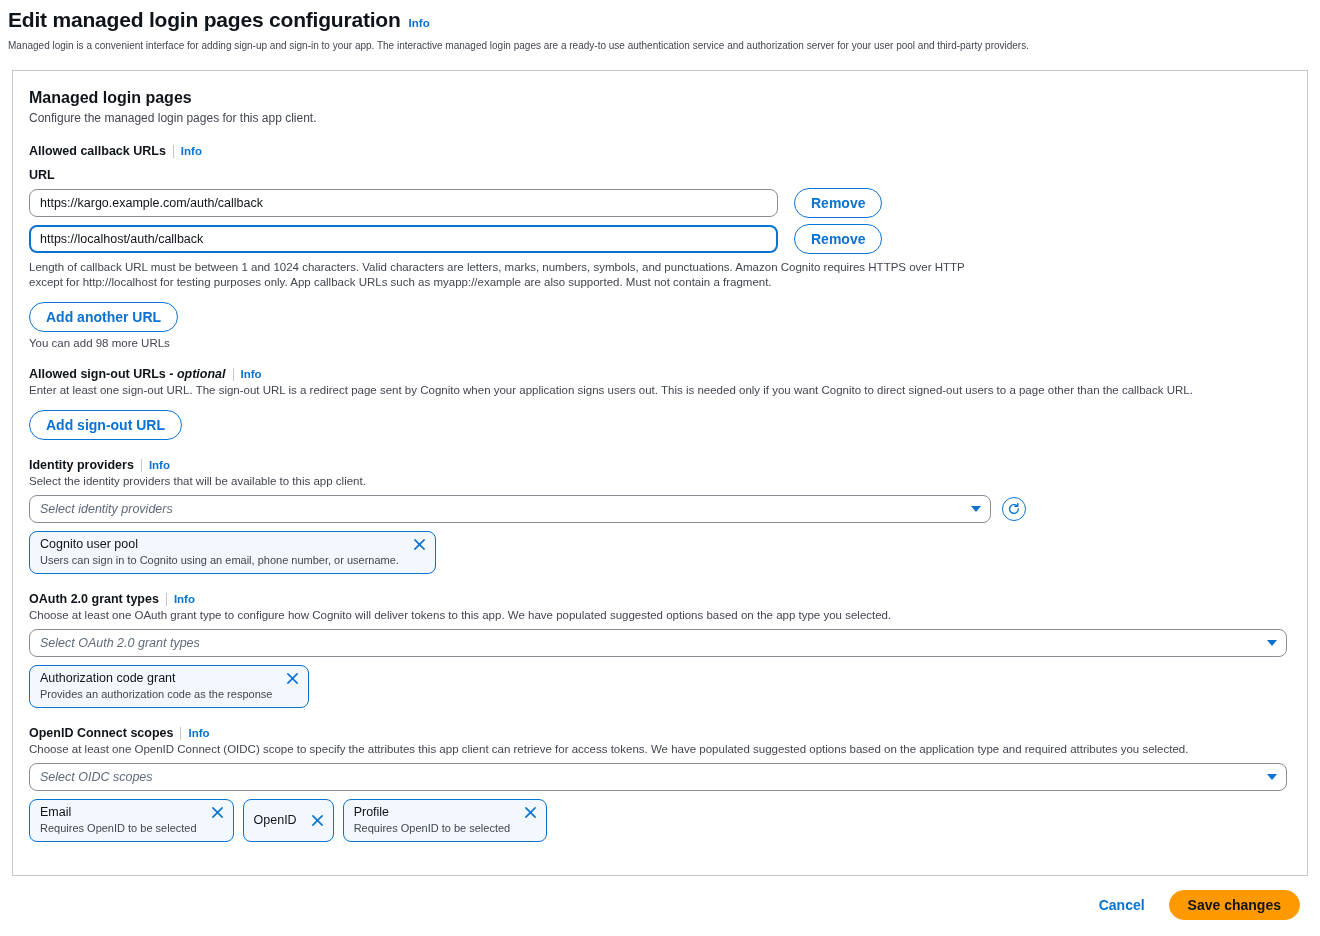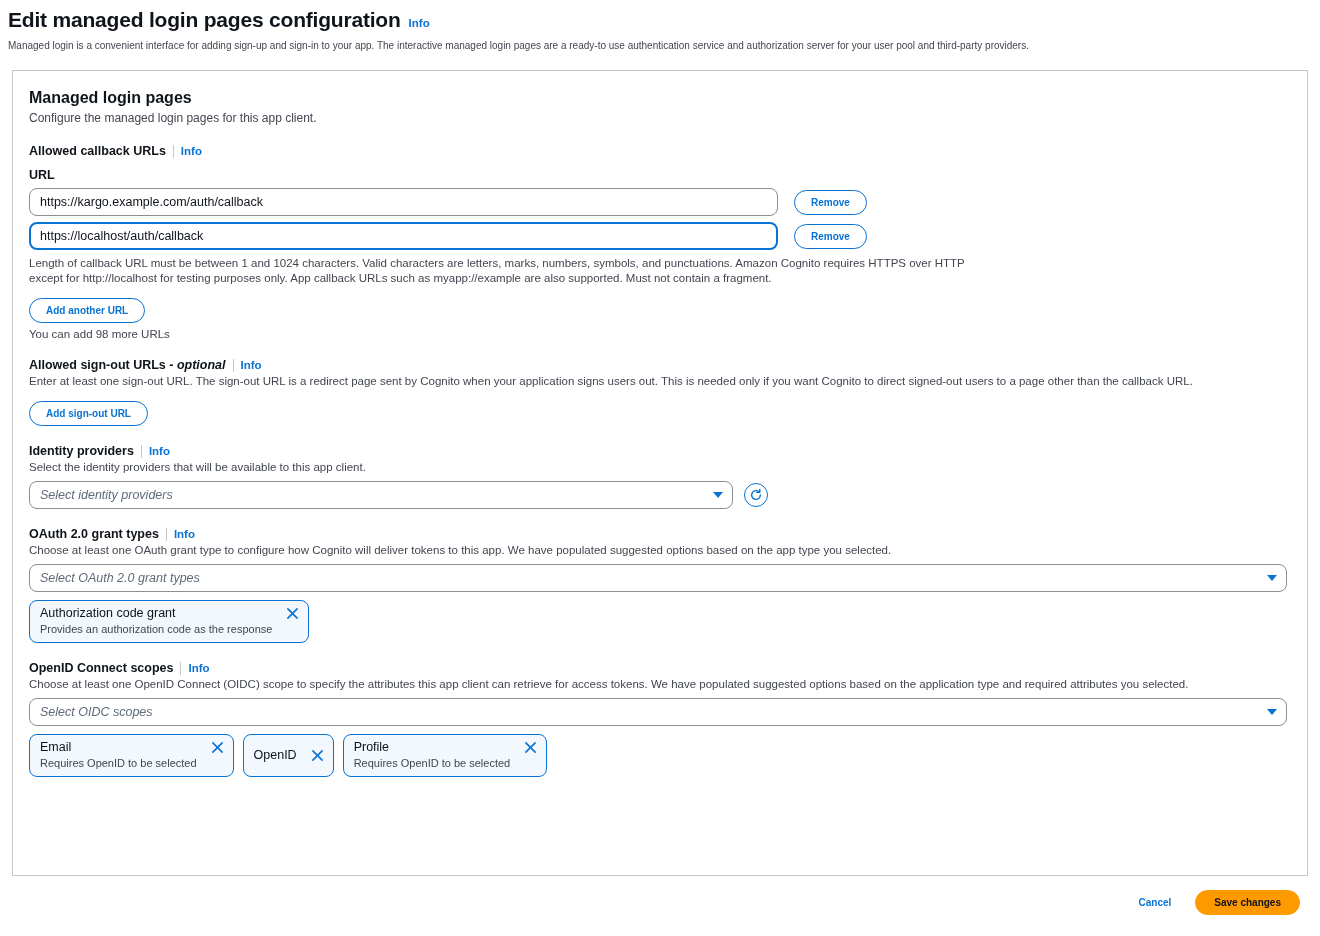--- a/index.html
+++ b/index.html
@@ -131,21 +131,21 @@
   .text-input::placeholder { color: #5f6b7a; font-style: italic; }
 
   .text-input.focused {
     border: 2px solid #0972d3;
     padding: 0 9px;
   }
 
   
   .btn {
     font-family: "Liberation Sans", sans-serif;
-    font-size: 10px;
+    font-size: 14px;
     font-weight: 700;
     border-radius: 20px;
     cursor: pointer;
     white-space: nowrap;
   }
 
   .btn-normal {
     background: #ffffff;
     border: 1.5px solid #0972d3;
     color: #0972d3;
@@ -197,21 +197,21 @@
     display: flex;
     align-items: center;
     padding: 0 26px 0 10px;
     font-size: 12.5px;
     font-style: italic;
     color: #5f6b7a;
     cursor: pointer;
     user-select: none;
   }
 
-  .select.w-short { width: 704px; }
+  .select.w-short { width: 962px; }
   .select.w-full  { width: 1262px; }
 
   .caret {
     position: absolute;
     right: 9px;
     top: 50%;
     transform: translateY(-50%);
     width: 0; height: 0;
     border-left: 5px solid transparent;
     border-right: 5px solid transparent;
@@ -359,20 +359,33 @@
         <span class="caret"></span>
       </div>
       <button class="refresh-btn">
         <svg width="14" height="14" viewBox="0 0 16 16">
           <path d="M13 8a5 5 0 1 1-1.5-3.6" fill="none" stroke="#0972d3" stroke-width="1.6" stroke-linecap="round"></path>
           <path d="M12.3 1.6 L12.3 5.0 L8.9 5.0" fill="none" stroke="#0972d3" stroke-width="1.6" stroke-linecap="round" stroke-linejoin="round"></path>
         </svg>
       </button>
     </div>
 
+    <div class="token-row">
+      <div class="token">
+        <div class="token-text">
+          <span class="token-title">Cognito user pool</span>
+          <span class="token-desc">Users can sign in to Cognito using an email, phone number, or username.</span>
+        </div>
+        <button class="token-dismiss">
+          <svg width="13" height="13" viewBox="0 0 14 14">
+            <path d="M2 2 L12 12 M12 2 L2 12" stroke="#0972d3" stroke-width="1.7" stroke-linecap="round"></path>
+          </svg>
+        </button>
+      </div>
+    </div>
   </div>
 
   <div class="section">
     <div class="field-label-row">
       <span class="field-label">OAuth 2.0 grant types</span>
       <span class="label-divider"></span>
       <a class="info-link">Info</a>
     </div>
     <p class="field-desc">Choose at least one OAuth grant type to configure how Cognito will deliver tokens to this app. We have populated suggested options based on the app type you selected.</p>
 

